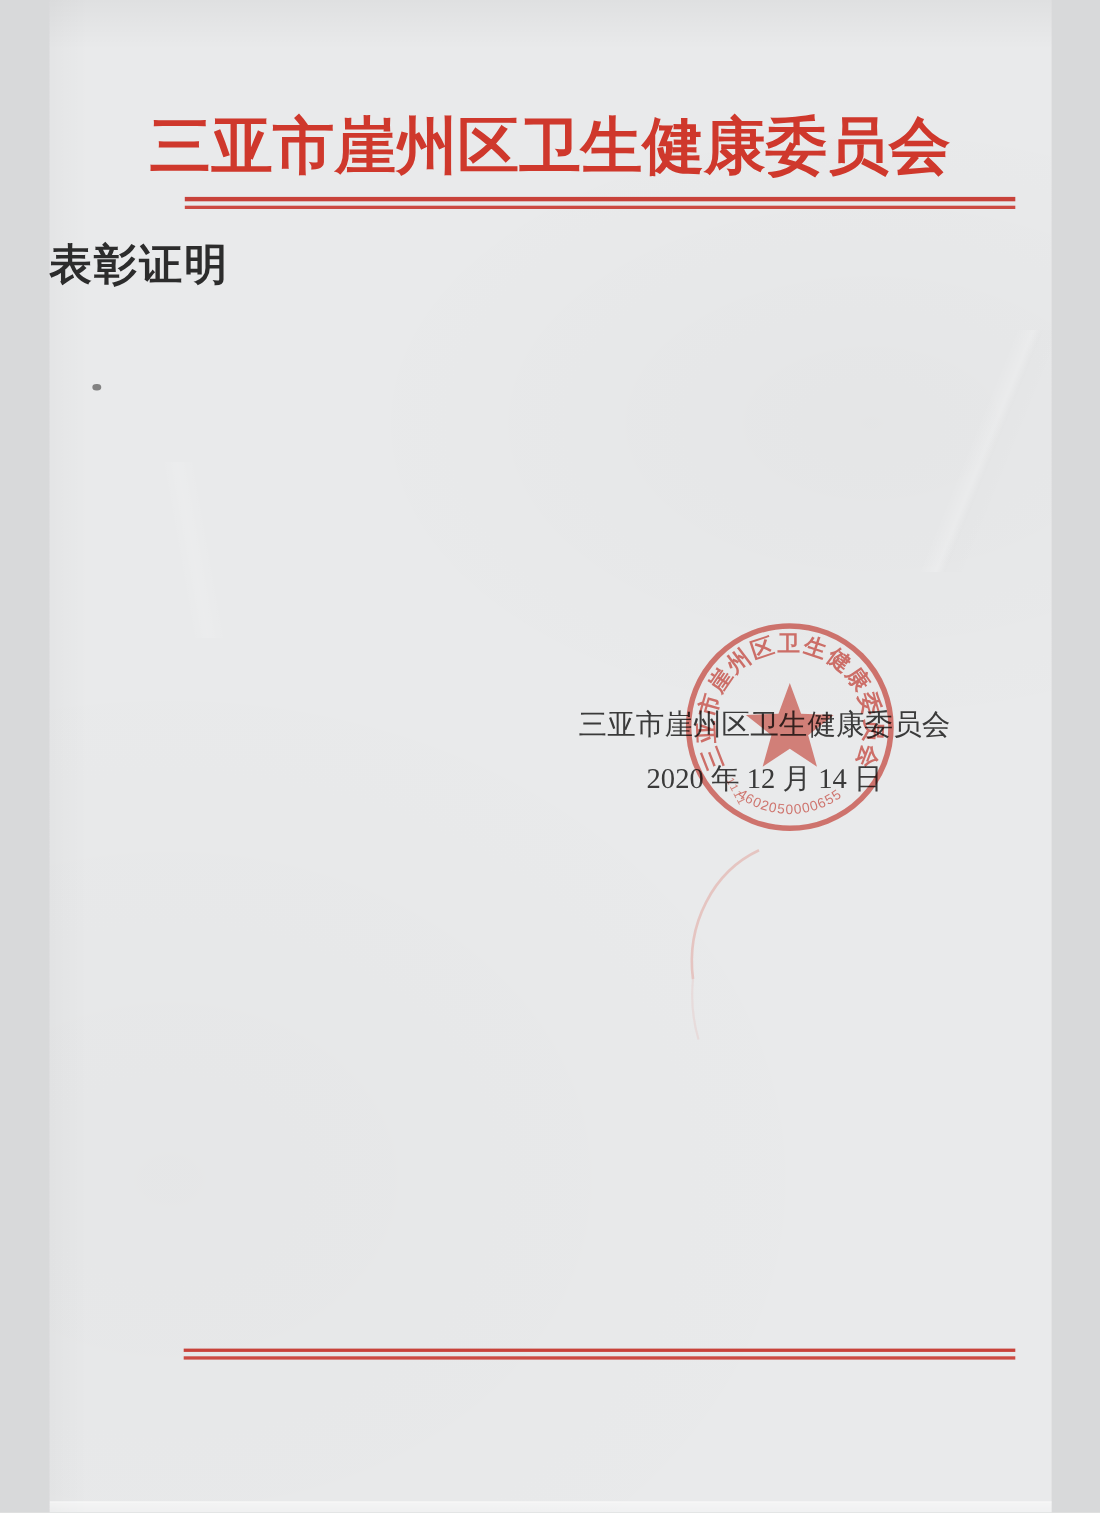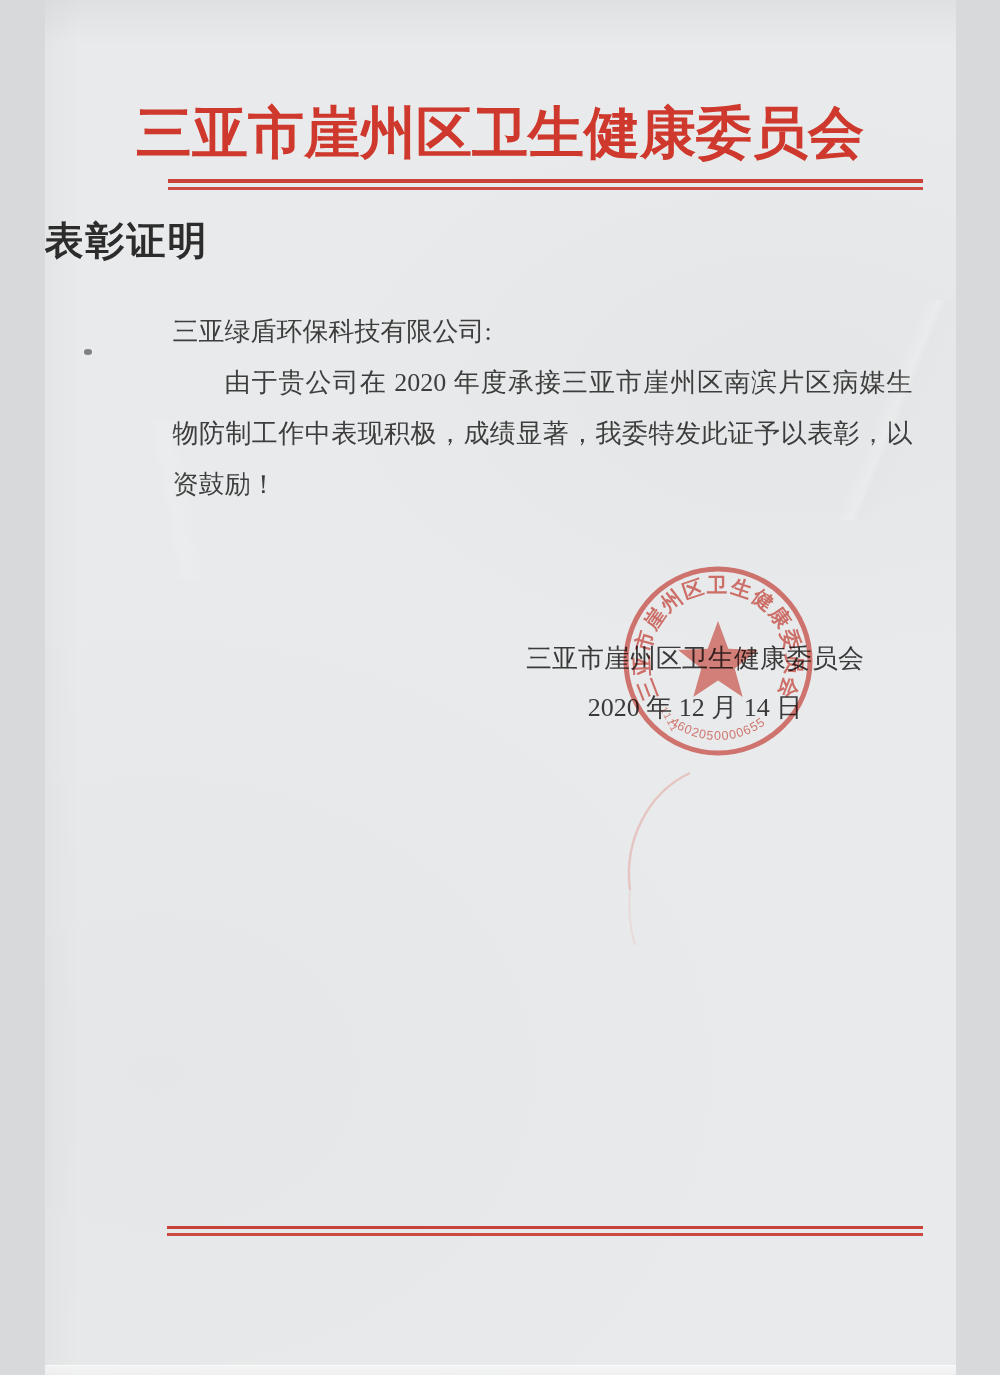--- a/index.html
+++ b/index.html
@@ -89,24 +89,20 @@
 <body>
 
 <div class="page">
 
   <div class="header-org" style="color:#cf382c;">三亚市崖州区卫生健康委员会</div>
   <div class="rule rule-top-1" style="background:#c8423a;"></div>
   <div class="rule rule-top-2" style="background:#cc4a42;"></div>
 
   <div class="doc-title">表彰证明</div>
 
-  <div class="body-block">
-    <span class="salutation">三亚绿盾环保科技有限公司:</span>
-    <p class="paragraph">由于贵公司在 2020 年度承接三亚市崖州区南滨片区病媒生物防制工作中表现积极，成绩显著，我委特发此证予以表彰，以资鼓励！</p>
-  </div>
 
   <div class="sig-block">
     <div>三亚市崖州区卫生健康委员会</div>
     <div>2020 年 12 月 14 日</div>
   </div>
 
   <svg class="seal" viewBox="0 0 200 200">
     <defs>
       <path id="sealTopArc" d="M 40.25 134.5 A 69 69 0 1 1 159.75 134.5" fill="none"></path>
       <path id="sealBottomArc" d="M 31.6 139.5 A 79 79 0 0 0 168.4 139.5" fill="none"></path>

